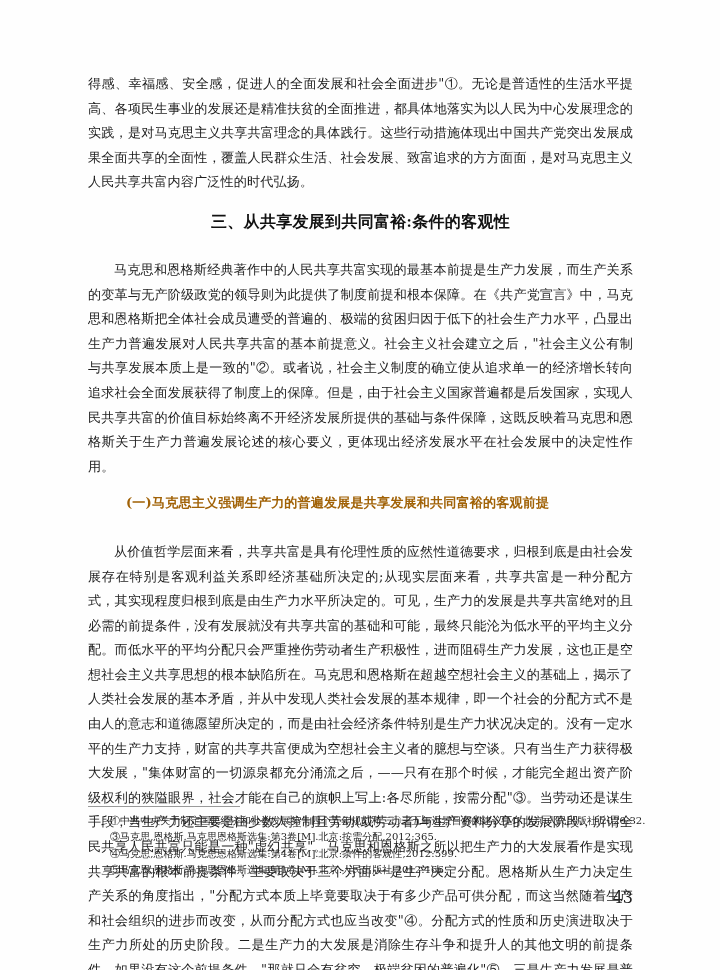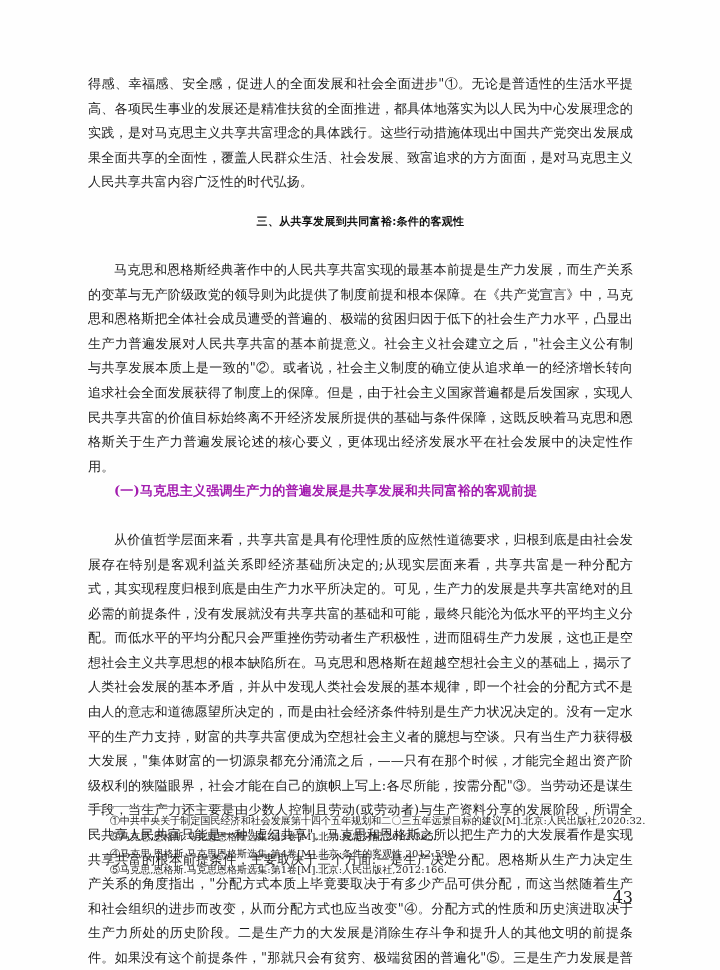--- a/index.html
+++ b/index.html
@@ -40,38 +40,39 @@
     letter-spacing: 0.15px;
     color: #1c1c1c;
   }
   .para.indent {
     text-indent: 26px;
     margin-top: 24px;
   }
 
   
   .section-heading {
-    font-size: 11px;
+    font-size: 16px;
     line-height: 24px;
     text-align: center;
     font-weight: bold;
     margin: 15px 0 13px 0;
     letter-spacing: 0.3px;
     color: #111;
+    font-family: Liberation Serif, serif;
   }
 
   
   .subsection-heading {
     font-size: 13.1px;
     line-height: 24.6px;
     font-weight: bold;
     text-indent: 26px;
-    margin: 0;
+    margin: 12px;
     letter-spacing: 0.15px;
-    color: #a21caf;
+    color: #a16207;
   }
 
   
   .footnote-block {
     position: absolute;
     left: 88px;
     top: 806px;
     width: 545px;
   }
   .footnote-rule {

